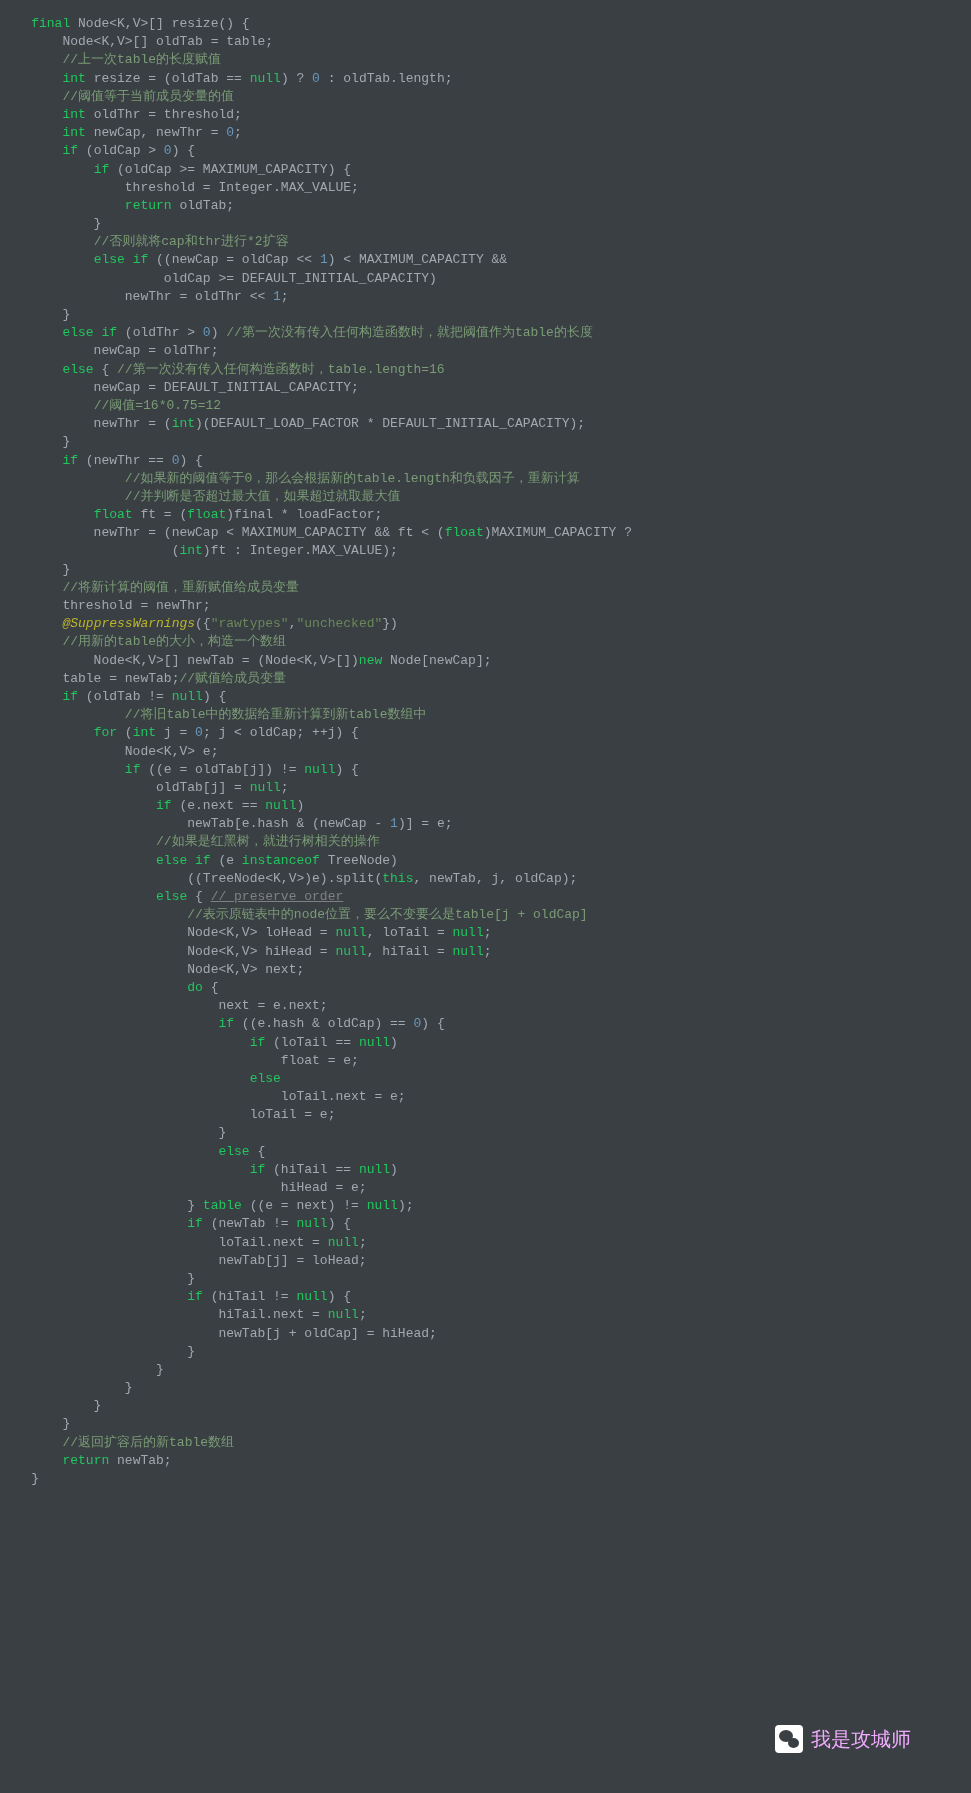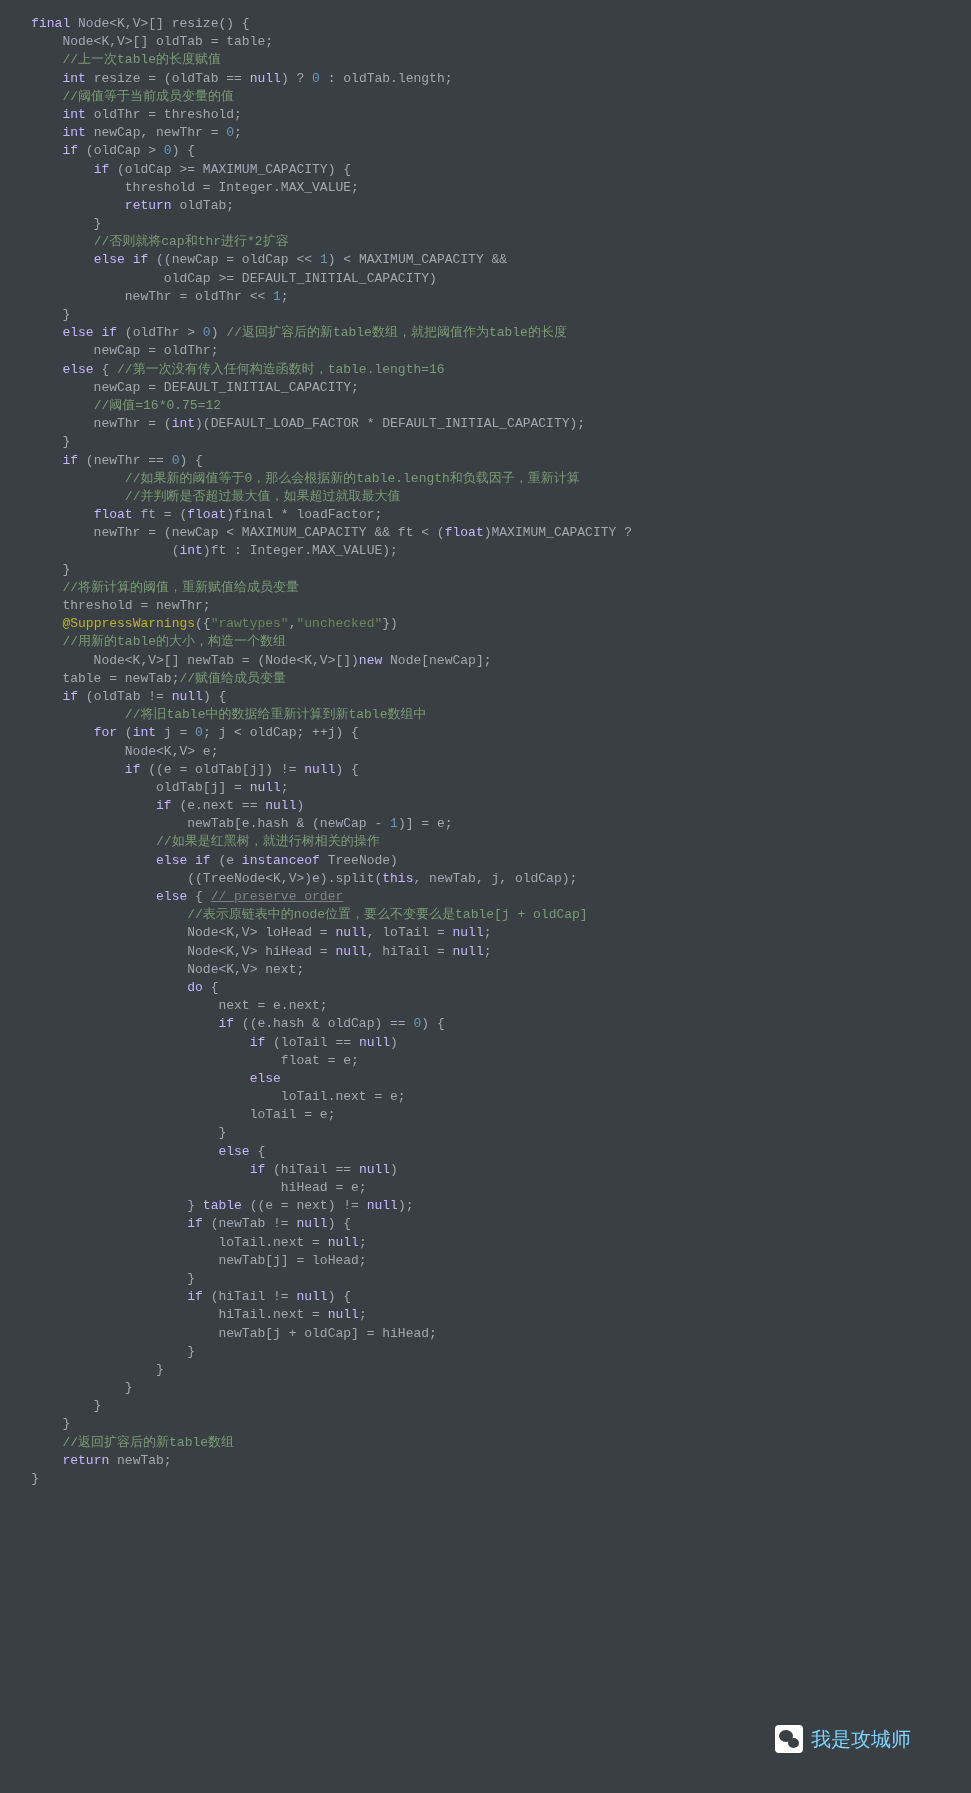--- a/index.html
+++ b/index.html
@@ -9,31 +9,31 @@
   font-size: 13px;
   line-height: 1.4;
   color: #a0a8b0;
   padding: 15px 0;
   width: 971px;
 }
 pre {
   white-space: pre;
   font-family: inherit;
 }
-.k { color: #c4b5fd; margin-top: 40px; } 
+.k { color: #22c55e; margin-top: 40px; } 
 .n { color: #6897bb; } 
 .s { color: #6a8759; } 
 .c { color: #808080; text-decoration: underline; } 
 .cg { color: #7a9b75; text-align: center; } 
-.a { color: #bbb529; } 
+.a { color: #bbb529; font-style: italic; } 
 .watermark {
   position: fixed;
   bottom: 40px;
   right: 60px;
-  color: #7dd3fc;
+  color: #f0abfc;
   font-size: 20px;
   font-family: sans-serif;
   display: flex;
   align-items: center;
   gap: 8px;
 }
 .wechat-icon {
   width: 28px;
   height: 28px;
   background: #ffffff;
@@ -71,21 +71,21 @@
 <span><span>        </span><span class="k">if</span><span> (oldCap &gt; </span><span class="n">0</span><span>) {</span></span>
 <span><span>            </span><span class="k">if</span><span> (oldCap &gt;= MAXIMUM_CAPACITY) {</span></span>
 <span><span>                threshold = Integer.MAX_VALUE;</span></span>
 <span><span>                </span><span class="k">return</span><span> oldTab;</span></span>
 <span><span>            }</span></span>
 <span><span>            </span><span class="cg">//否则就将cap和thr进行*2扩容</span></span>
 <span><span>            </span><span class="k">else if</span><span> ((newCap = oldCap &lt;&lt; </span><span class="n">1</span><span>) &lt; MAXIMUM_CAPACITY &amp;&amp;</span></span>
 <span><span>                     oldCap &gt;= DEFAULT_INITIAL_CAPACITY)</span></span>
 <span><span>                newThr = oldThr &lt;&lt; </span><span class="n">1</span><span>;</span></span>
 <span><span>        }</span></span>
-<span><span>        </span><span class="k">else if</span><span> (oldThr &gt; </span><span class="n">0</span><span>) </span><span class="cg">//返回扩容后的新table数组，就把阈值作为table的长度</span></span>
+<span><span>        </span><span class="k">else if</span><span> (oldThr &gt; </span><span class="n">0</span><span>) </span><span class="cg">//第一次没有传入任何构造函数时，就把阈值作为table的长度</span></span>
 <span><span>            newCap = oldThr;</span></span>
 <span><span>        </span><span class="k">else</span><span> { </span><span class="cg">//第一次没有传入任何构造函数时，table.length=16</span></span>
 <span><span>            newCap = DEFAULT_INITIAL_CAPACITY;</span></span>
 <span><span>            </span><span class="cg">//阈值=16*0.75=12</span></span>
 <span><span>            newThr = (</span><span class="k">int</span><span>)(DEFAULT_LOAD_FACTOR * DEFAULT_INITIAL_CAPACITY);</span></span>
 <span><span>        }</span></span>
 <span><span>        </span><span class="k">if</span><span> (newThr == </span><span class="n">0</span><span>) {</span></span>
 <span><span>                </span><span class="cg">//如果新的阈值等于0，那么会根据新的table.length和负载因子，重新计算</span></span>
 <span><span>                </span><span class="cg">//并判断是否超过最大值，如果超过就取最大值</span></span>
 <span><span>            </span><span class="k">float</span><span> ft = (</span><span class="k">float</span><span>)final * loadFactor;</span></span>

